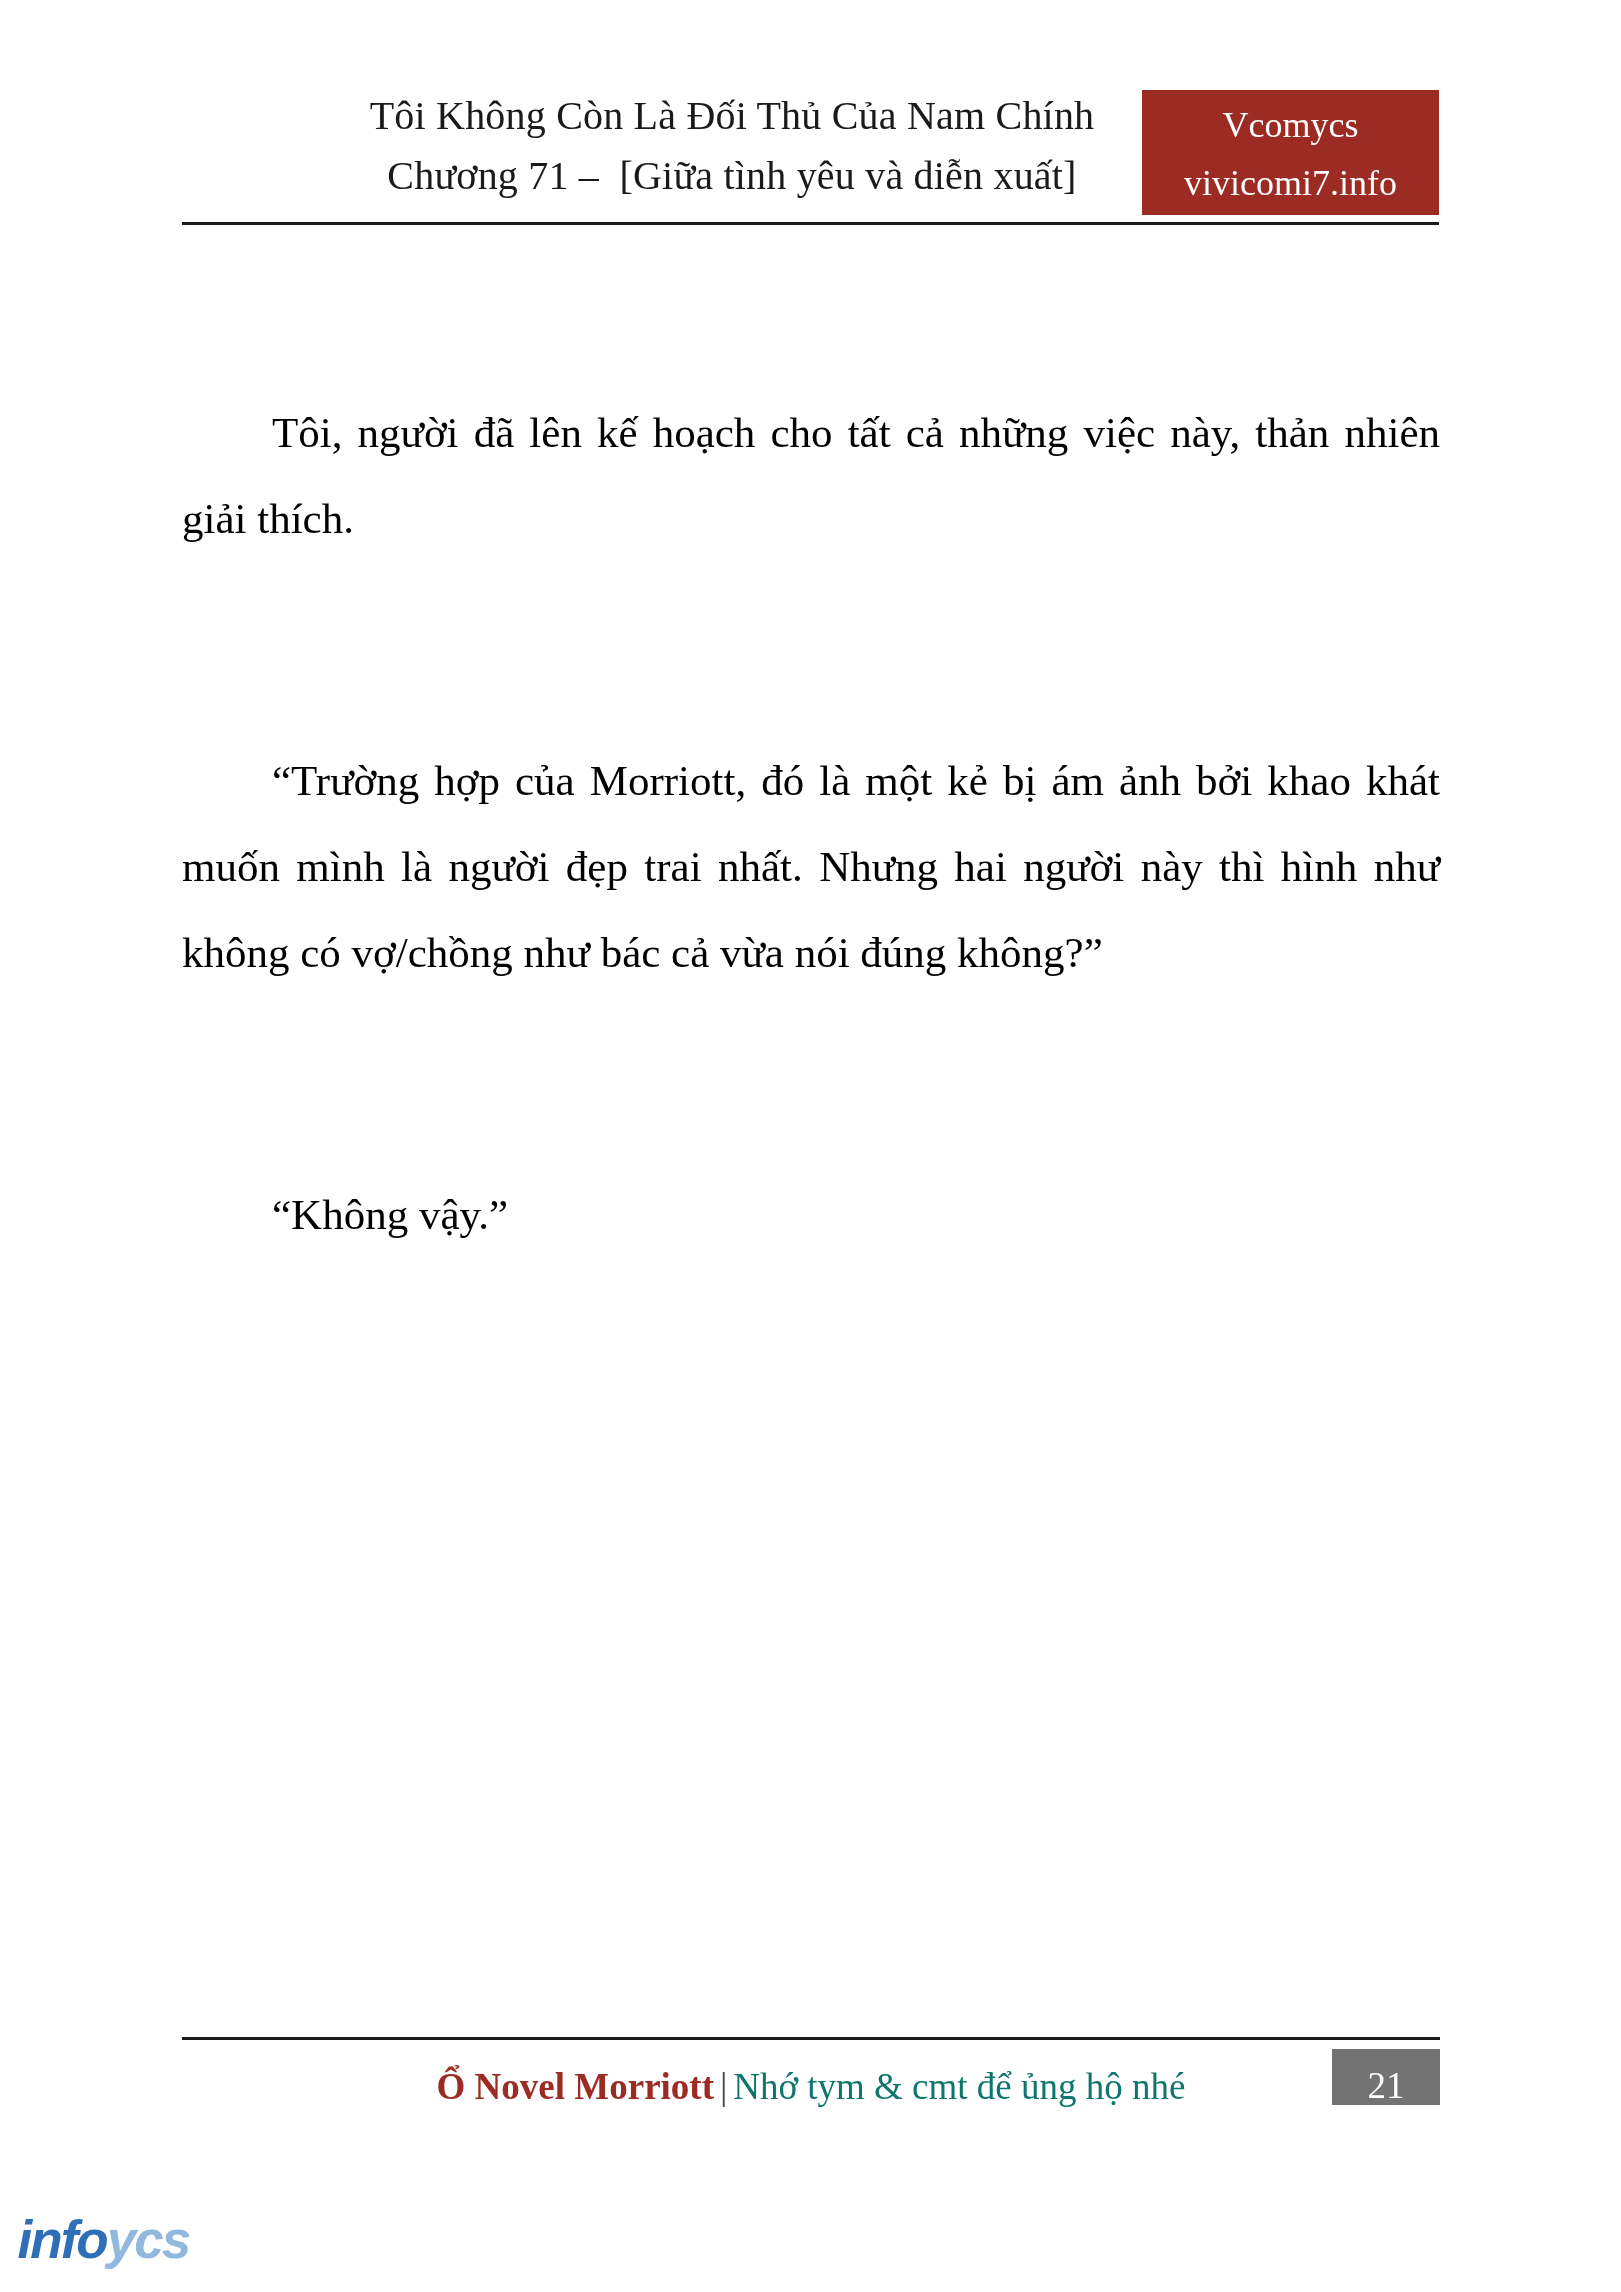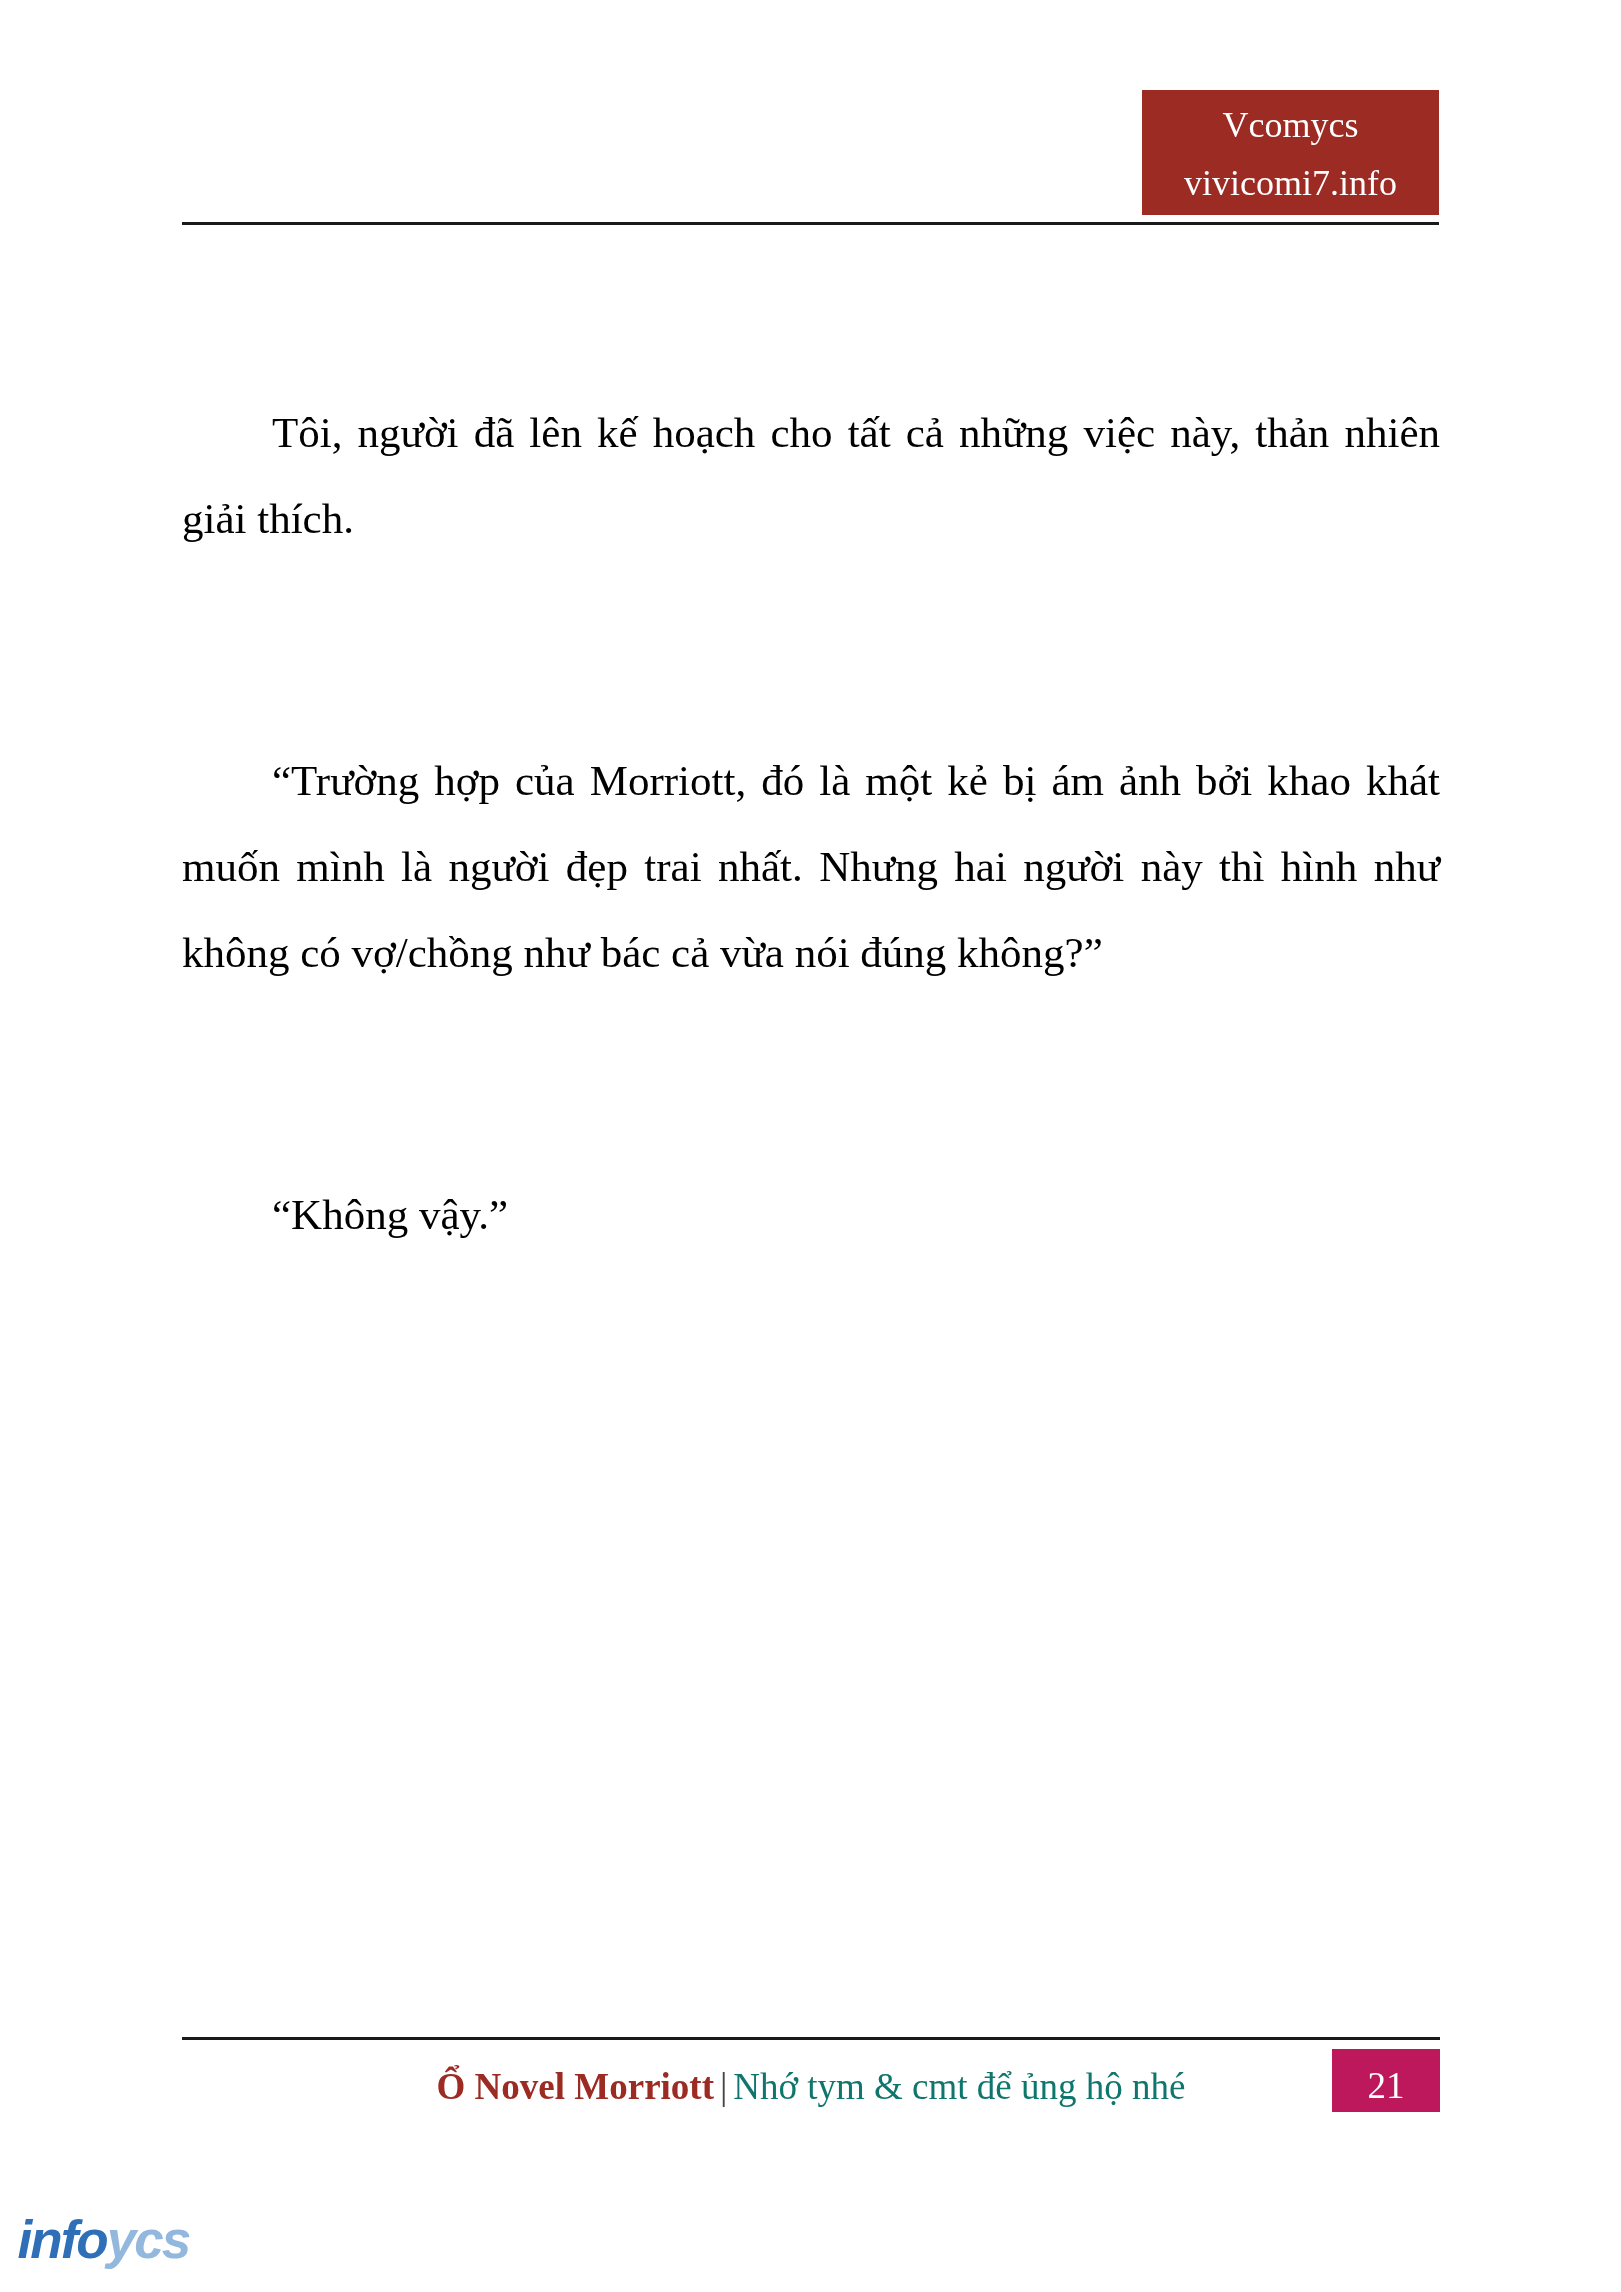--- a/index.html
+++ b/index.html
@@ -129,22 +129,22 @@
     padding: 0 5.9px;
   }
   .footer-note {
     color: #0f766e;
   }
   .page-box {
     position: absolute;
     right: 0;
     top: 0;
     width: 108px;
-    height: 63px;
-    background: #be185d;
+    height: 56px;
+    background: #737373;
     color: #ffffff;
     font-size: 37px;
     line-height: 73px;
     text-align: center;
   }
 
   
   .watermark {
     position: absolute;
     left: 17.6px;
@@ -160,20 +160,24 @@
     letter-spacing: -2px;
     color: #2e6fb7;
     line-height: 71px;
   }
   .wm-text .dim { color: #93b8dd; }
 </style>
 </head>
 <body>
 
 <div class="header">
+  <div class="header-text">
+    <div>Tôi Không Còn Là Đối Thủ Của Nam Chính</div>
+    <div class="header-line2">Chương 71 –  [Giữa tình yêu và diễn xuất]</div>
+  </div>
   <div class="header-badge">
     <div>Vcomycs</div>
     <div>vivicomi7.info</div>
   </div>
   <div class="header-rule"></div>
 </div>
 
 <div class="content">
   <p class="para first">Tôi, người đã lên kế hoạch cho tất cả những việc này, thản nhiên giải thích.</p>
   <div class="gap-1"></div>

